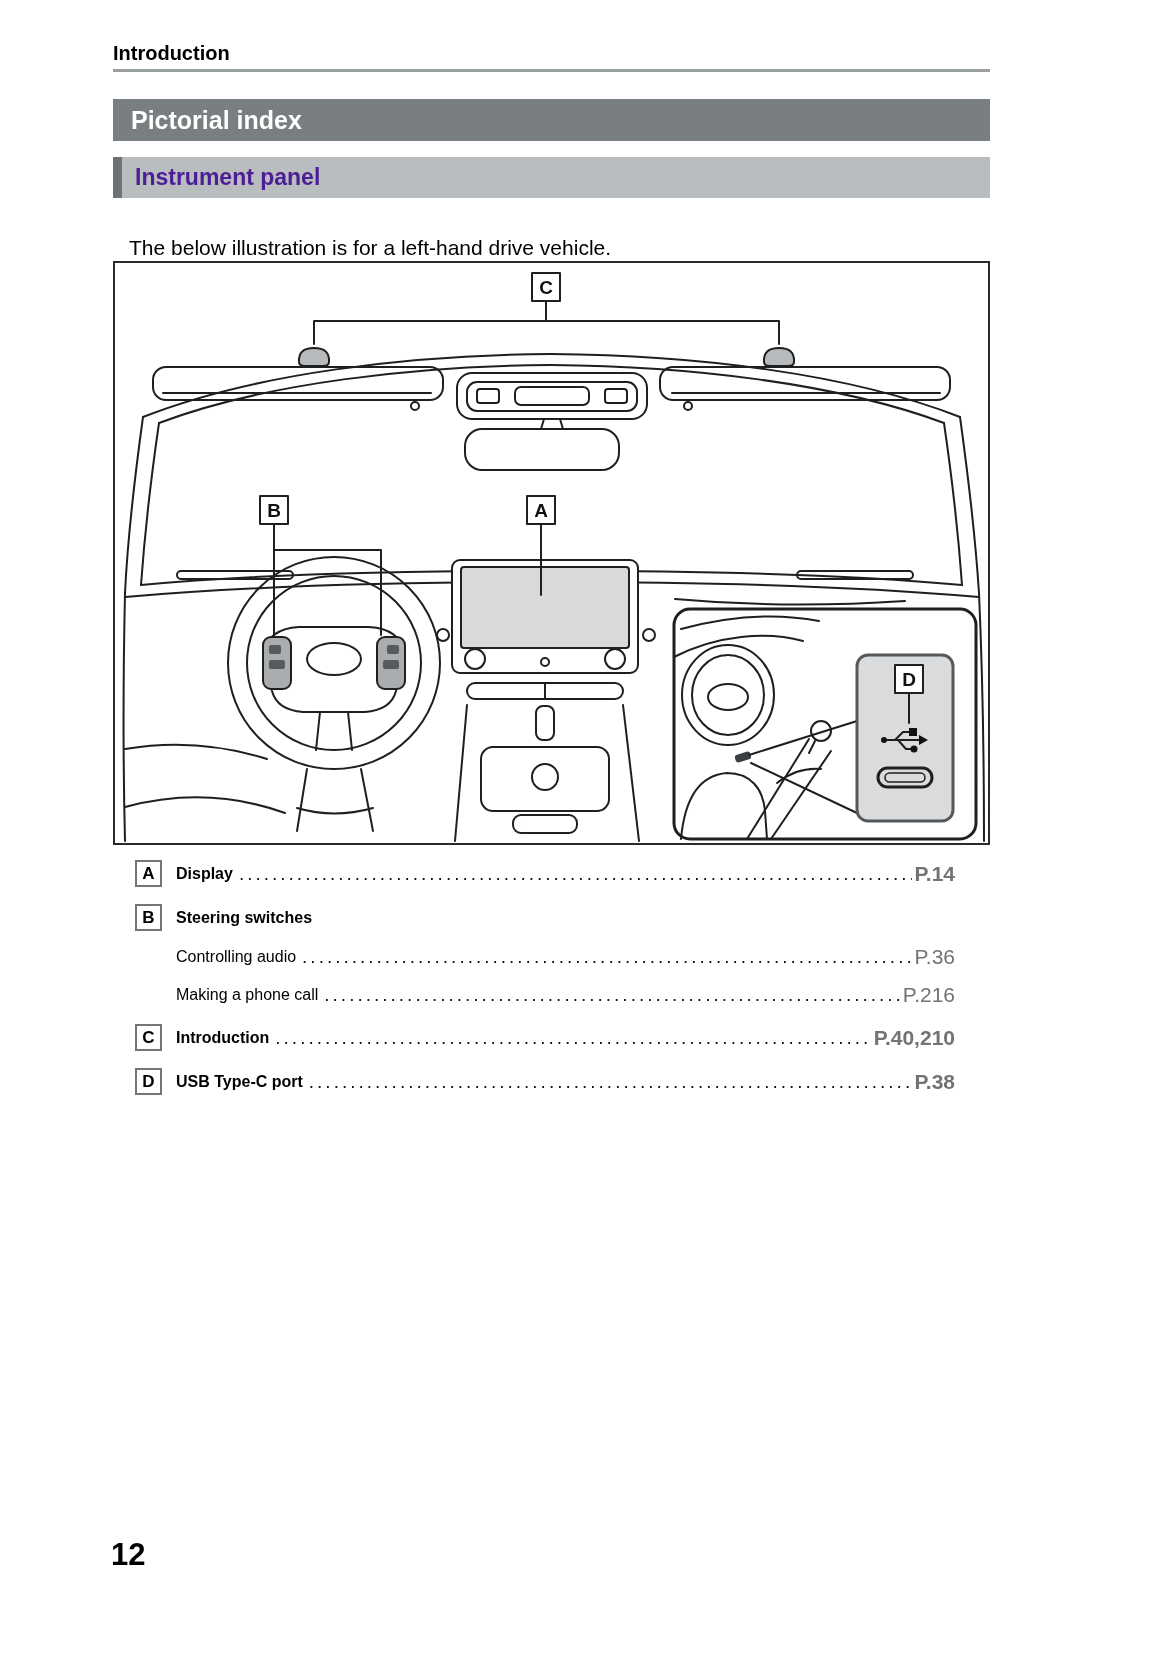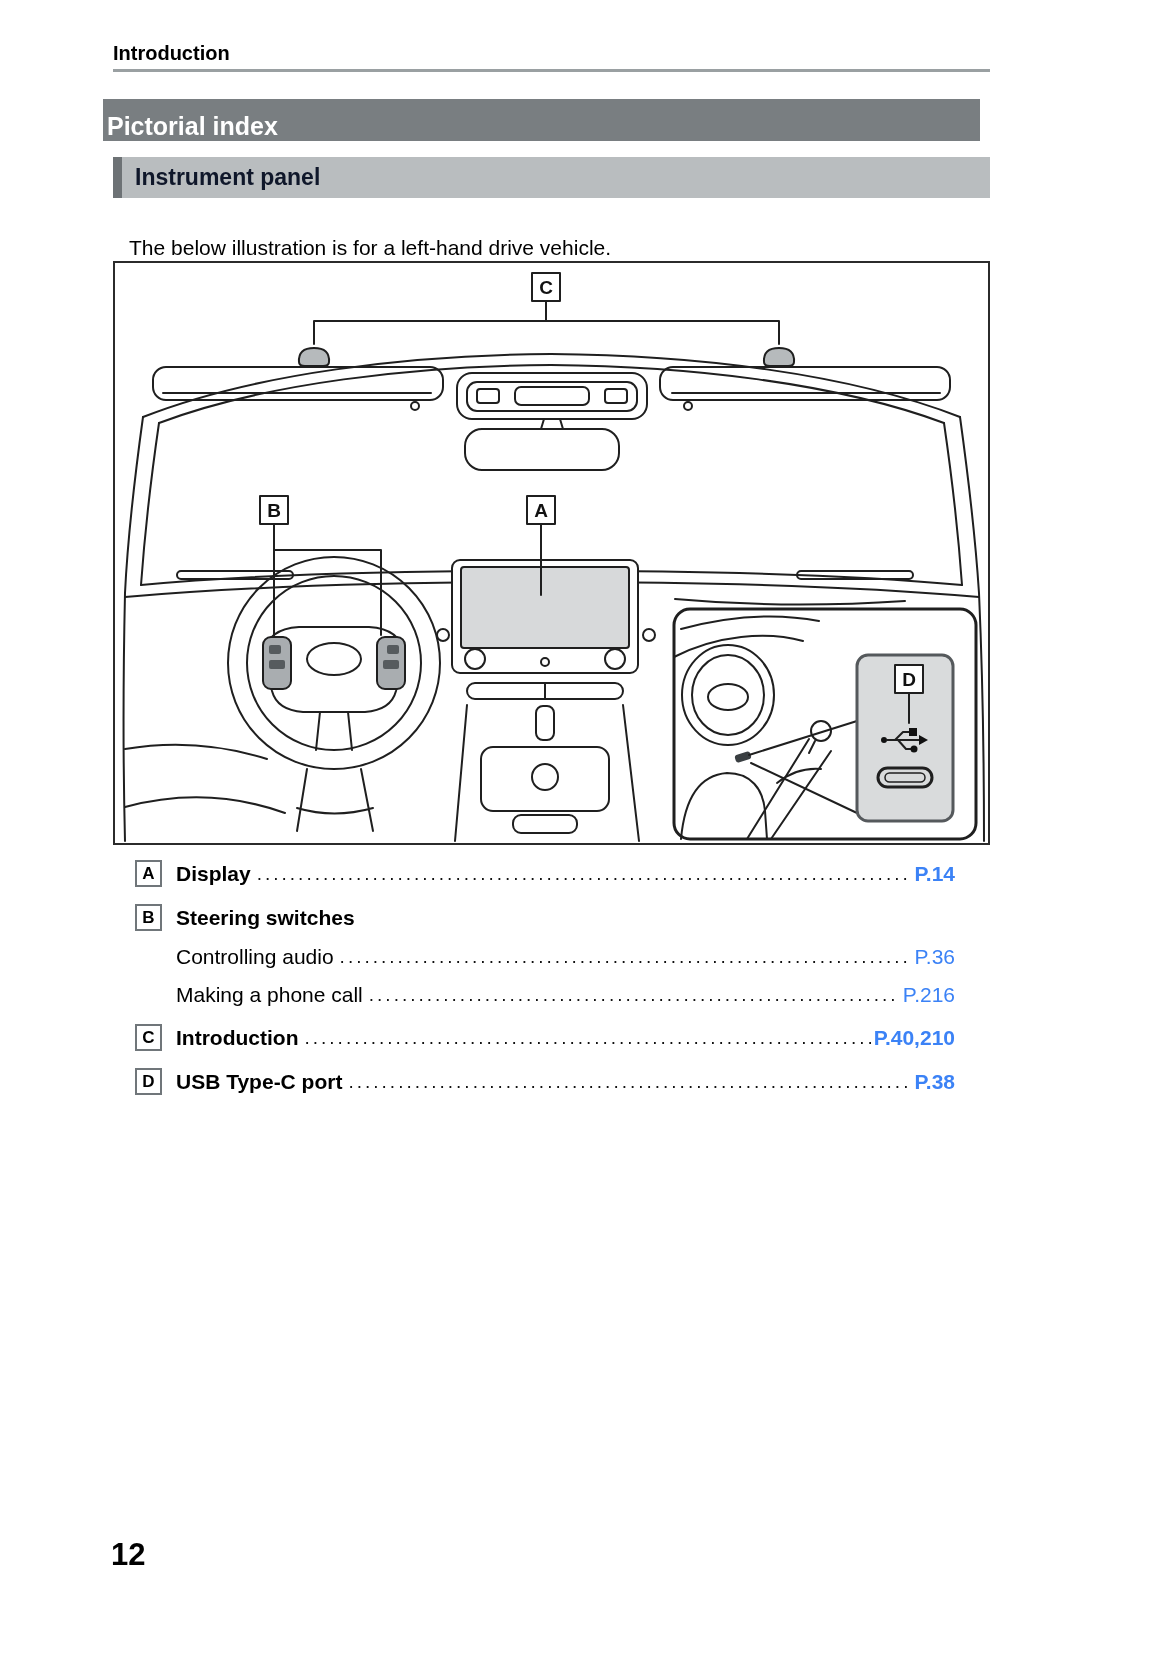--- a/index.html
+++ b/index.html
@@ -4,54 +4,54 @@
 <style>
   html,body{margin:0;padding:0;}
   body{
     width:1165px;height:1653px;position:relative;overflow:hidden;
     background:#ffffff;color:#000;
     font-family:"Liberation Sans", sans-serif;
   }
   .section-title{position:absolute;left:113px;top:42px;font-size:20px;font-weight:bold;}
   .header-rule{position:absolute;left:113px;top:69px;width:877px;height:3px;background:#9aa0a2;}
   .banner-primary{
-    position:absolute;left:103px;top:99px;width:877px;height:42px;
-    background:#797e81;color:#fff;display:flex;align-items:flex-end;
-    box-sizing:border-box;padding-left:4px;font-size:25px;font-weight:bold;
+    position:absolute;left:113px;top:99px;width:877px;height:42px;
+    background:#797e81;color:#fff;display:flex;align-items:center;
+    box-sizing:border-box;padding-left:18px;font-size:25px;font-weight:bold;
   }
   .banner-secondary{
     position:absolute;left:113px;top:157px;width:877px;height:41px;
-    background:#b9bdbf;color:#0f172a;display:flex;align-items:center;
+    background:#b9bdbf;color:#4c1d95;display:flex;align-items:center;
     box-sizing:border-box;font-size:23px;font-weight:bold;
   }
   .banner-accent{width:9px;height:41px;background:#6d7275;margin-right:13px;flex:none;}
   .intro{position:absolute;left:113px;top:220px;font-size:21px;margin:16px;}
   .figure{
     position:absolute;left:113px;top:261px;width:873px;height:580px;
     border:2px solid #2b2b2b;background:#fff;margin:0;
   }
   .figure svg{display:block;width:100%;height:100%;}
   .index{position:absolute;left:113px;top:860px;width:877px;box-sizing:border-box;}
   .index-row{display:flex;align-items:center;box-sizing:border-box;padding-right:35px;}
   .index-row.top{padding-left:22px;margin-top:17px;}
   .index-row.top:first-child{margin-top:0;}
   .index-row.sub{padding-left:63px;margin-top:14px;line-height:24px;}
   .key-box{
     display:inline-flex;align-items:center;justify-content:center;flex:none;
     width:27px;height:27px;border:2px solid #70767a;background:#fff;
     font-size:17px;font-weight:bold;margin-right:14px;box-sizing:border-box;
   }
-  .label{font-size:21px;white-space:nowrap;}
+  .label{font-size:16px;white-space:nowrap;}
   .top .label{font-weight:bold;}
   .dots{
     flex:1 1 auto;overflow:hidden;white-space:nowrap;
     font-size:19px;margin:0 3px 0 6px;letter-spacing:3px;color:#111;
   }
   .dots::after{content:"..........................................................................................................................................................";}
-  .pageref{font-size:21px;color:#3b82f6;flex:none;white-space:nowrap;}
+  .pageref{font-size:21px;color:#737373;flex:none;white-space:nowrap;}
   .top .pageref{font-weight:bold;}
   .page-number{position:absolute;left:111px;top:1537px;font-size:31px;font-weight:bold;text-align:right;}
 </style>
 </head>
 <body>
 
 <div class="section-title">Introduction</div>
 <div class="header-rule"></div>
 
 <div class="banner-primary">

